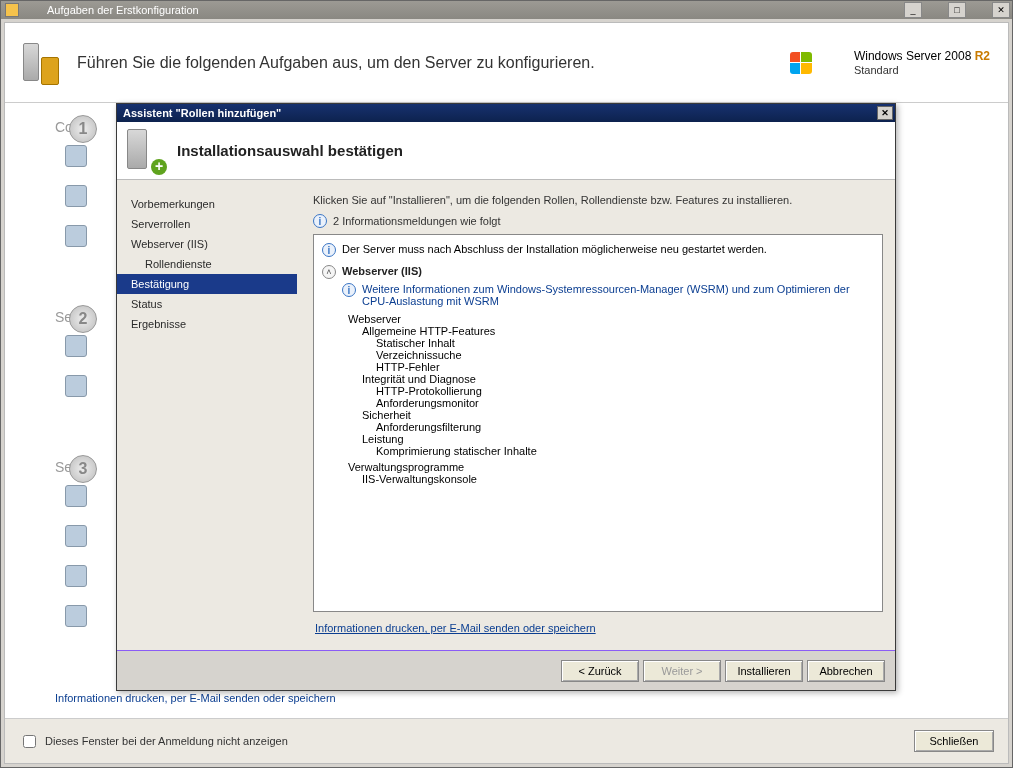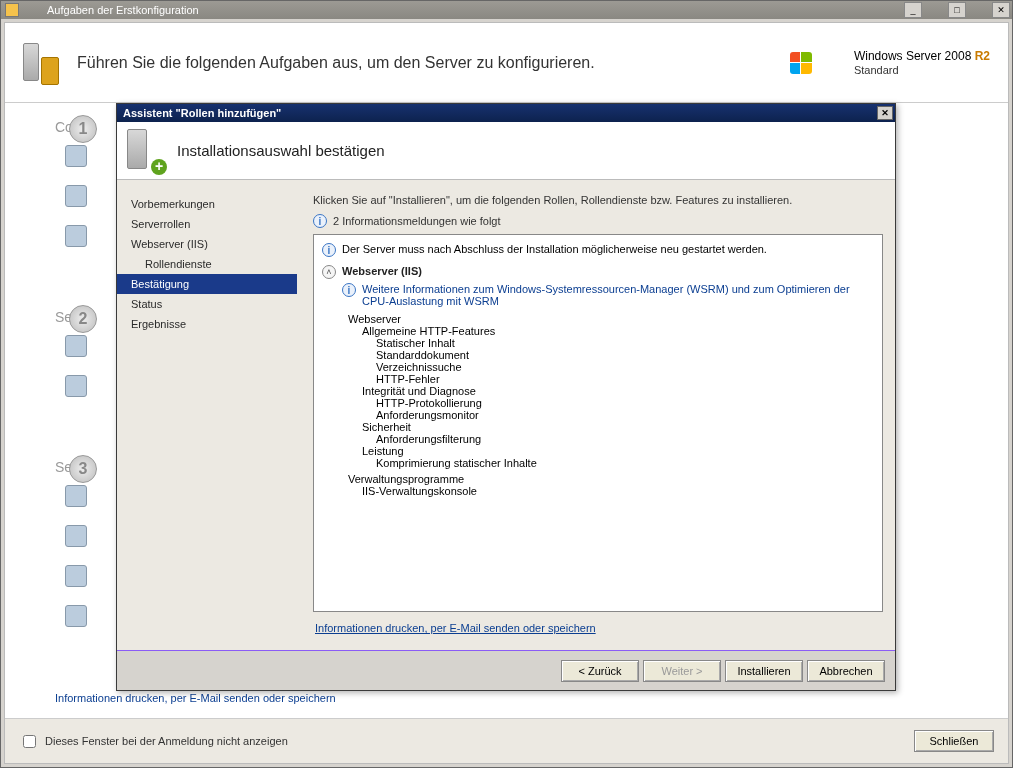--- a/index.html
+++ b/index.html
@@ -64,21 +64,21 @@
     z-index: 50;
   }
   .wiz-title { height: 18px; background: linear-gradient(#17316f,#0d224e); color:#fff; font-size:11px; font-weight:bold; display:flex; align-items:center; padding-left:6px; }
   .wiz-title .sp { flex:1; }
   .wiz-title .x { width:16px; height:14px; background:#d6d3ce; color:#000; border:1px solid #666; margin-right:2px; display:flex; align-items:center; justify-content:center; font-size:9px; cursor:default; }
 
   .wiz-header { height: 58px; background:#fff; border-bottom:1px solid #bbb; display:flex; align-items:center; padding-left:10px; }
   .wiz-header .hicon { width:38px; height:44px; margin-right:12px; position:relative; }
   .wiz-header .hicon .srv { width:20px; height:40px; background:linear-gradient(#d8d8d8,#aaa); border:1px solid #888; border-radius:2px; position:absolute; left:0; top:0; }
   .wiz-header .hicon .plus { width:16px; height:16px; background:#5fa31e; border-radius:50%; position:absolute; right:-2px; bottom:-2px; color:#fff; font-weight:bold; font-size:14px; line-height:14px; text-align:center; }
-  .wiz-header .htxt { font-size:15px; color:#222; }
+  .wiz-header .htxt { font-size:15px; color:#222;font-weight:bold; }
 
   .wiz-body { flex:1; display:flex; background:#ece9e2; }
   .wiz-nav { width: 180px; background:#ece9e2; padding:14px 0; }
   .wiz-nav .item { padding:4px 14px 4px 14px; color:#2a2a2a; font-size:11px; cursor:default; }
   .wiz-nav .item.sub { padding-left:28px; }
   .wiz-nav .item.sel { background:#1a3a8a; color:#fff; }
 
   .wiz-content { flex:1; padding:14px 12px 6px 16px; display:flex; flex-direction:column; }
   .wiz-content .instr { color:#333; margin-bottom:8px; }
   .info-line { display:flex; align-items:center; gap:6px; color:#333; margin-bottom:6px; }
@@ -256,21 +256,20 @@
           <span class="bold">Webserver (IIS)</span>
         </div>
         <div class="row" style="margin-left:20px;">
           <span class="i-icon">i</span>
           <span class="blue">Weitere Informationen zum Windows-Systemressourcen-Manager (WSRM) und zum Optimieren der CPU-Auslastung mit WSRM</span>
         </div>
         <div class="tree">
           <div class="lvl1">Webserver</div>
           <div class="lvl2">Allgemeine HTTP-Features</div>
           <div class="lvl3">Statischer Inhalt</div>
-          <div class="lvl3">Standarddokument</div>
           <div class="lvl3">Verzeichnissuche</div>
           <div class="lvl3">HTTP-Fehler</div>
           <div class="lvl2">Integrität und Diagnose</div>
           <div class="lvl3">HTTP-Protokollierung</div>
           <div class="lvl3">Anforderungsmonitor</div>
           <div class="lvl2">Sicherheit</div>
           <div class="lvl3">Anforderungsfilterung</div>
           <div class="lvl2">Leistung</div>
           <div class="lvl3">Komprimierung statischer Inhalte</div>
           <div class="lvl1">Verwaltungsprogramme</div>

